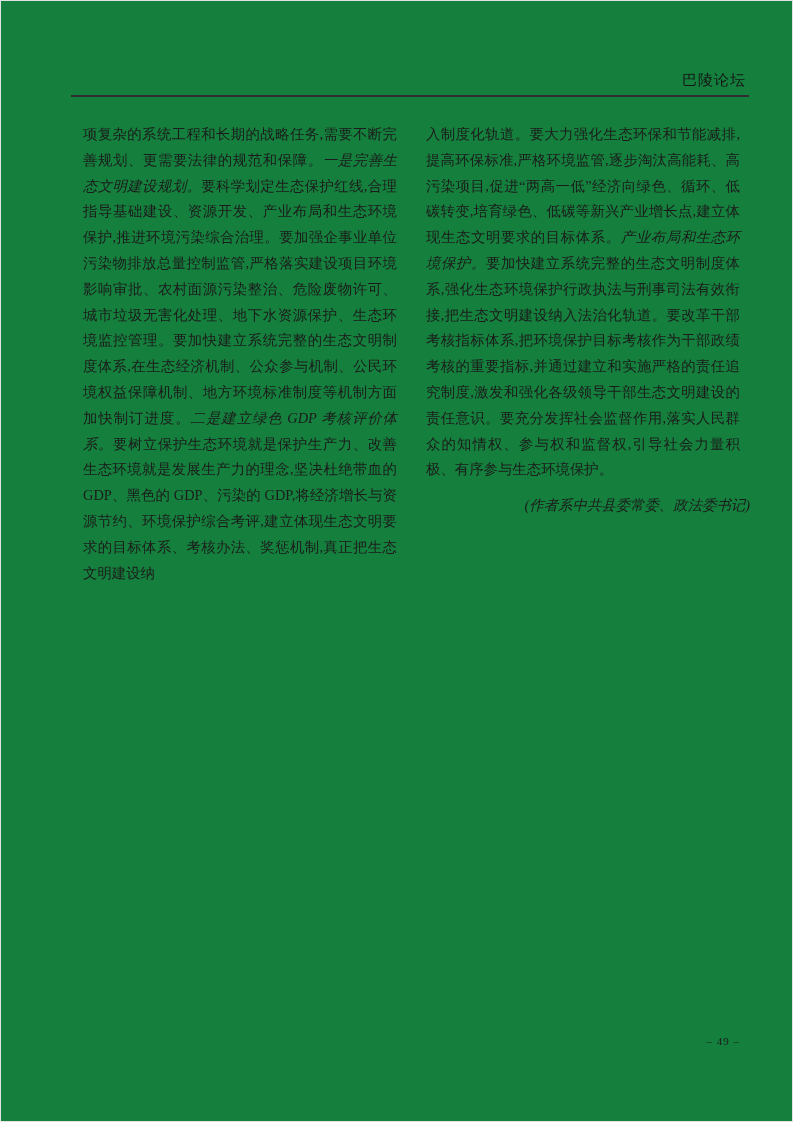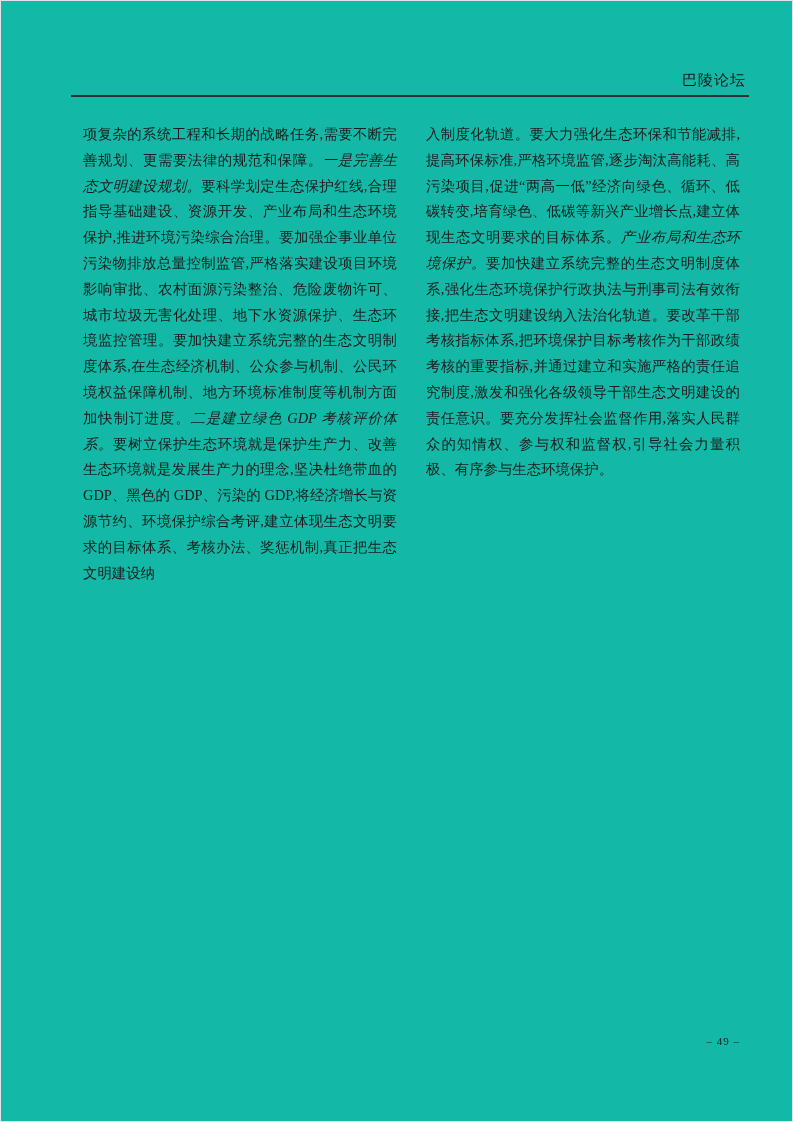--- a/index.html
+++ b/index.html
@@ -4,21 +4,21 @@
 <style>
   html, body {
     margin: 0;
     padding: 0;
     background: #ffffff;
   }
   .page {
     position: relative;
     width: 793px;
     height: 1122px;
-    background: #14b8a6;
+    background: #15803d;
     font-family: "Liberation Serif", "DejaVu Serif", serif;
     color: #1b1b1b;
     overflow: hidden;
     box-sizing: border-box;
     border: 1px solid #e3e3e3;
   }
   .header-title {
     position: absolute;
     top: 70px;
     right: 46px;
@@ -80,18 +80,19 @@
   <div class="header-title">巴陵论坛</div>
 
   <div class="header-rule"></div>
 
   <div class="content">
     <div class="column">
       <p class="para"><span>项复杂的系统工程和长期的战略任务,需要不断完善规划、更需要法律的规范和保障。</span><span class="em">一是完善生态文明建设规划。</span><span>要科学划定生态保护红线,合理指导基础建设、资源开发、产业布局和生态环境保护,推进环境污染综合治理。要加强企事业单位污染物排放总量控制监管,严格落实建设项目环境影响审批、农村面源污染整治、危险废物许可、城市垃圾无害化处理、地下水资源保护、生态环境监控管理。要加快建立系统完整的生态文明制度体系,在生态经济机制、公众参与机制、公民环境权益保障机制、地方环境标准制度等机制方面加快制订进度。</span><span class="em">二是建立绿色 GDP 考核评价体系。</span><span>要树立保护生态环境就是保护生产力、改善生态环境就是发展生产力的理念,坚决杜绝带血的 GDP、黑色的 GDP、污染的 GDP,将经济增长与资源节约、环境保护综合考评,建立体现生态文明要求的目标体系、考核办法、奖惩机制,真正把生态文明建设纳</span></p>
     </div>
     <div class="column">
       <p class="para"><span>入制度化轨道。要大力强化生态环保和节能减排,提高环保标准,严格环境监管,逐步淘汰高能耗、高污染项目,促进“两高一低”经济向绿色、循环、低碳转变,培育绿色、低碳等新兴产业增长点,建立体现生态文明要求的目标体系。</span><span class="em">产业布局和生态环境保护。</span><span>要加快建立系统完整的生态文明制度体系,强化生态环境保护行政执法与刑事司法有效衔接,把生态文明建设纳入法治化轨道。要改革干部考核指标体系,把环境保护目标考核作为干部政绩考核的重要指标,并通过建立和实施严格的责任追究制度,激发和强化各级领导干部生态文明建设的责任意识。要充分发挥社会监督作用,落实人民群众的知情权、参与权和监督权,引导社会力量积极、有序参与生态环境保护。</span></p>
+      <p class="attribution">(作者系中共县委常委、政法委书记)</p>
     </div>
   </div>
 
   <div class="page-number">– 49 –</div>
 
 </div>
 
 </body></html>

